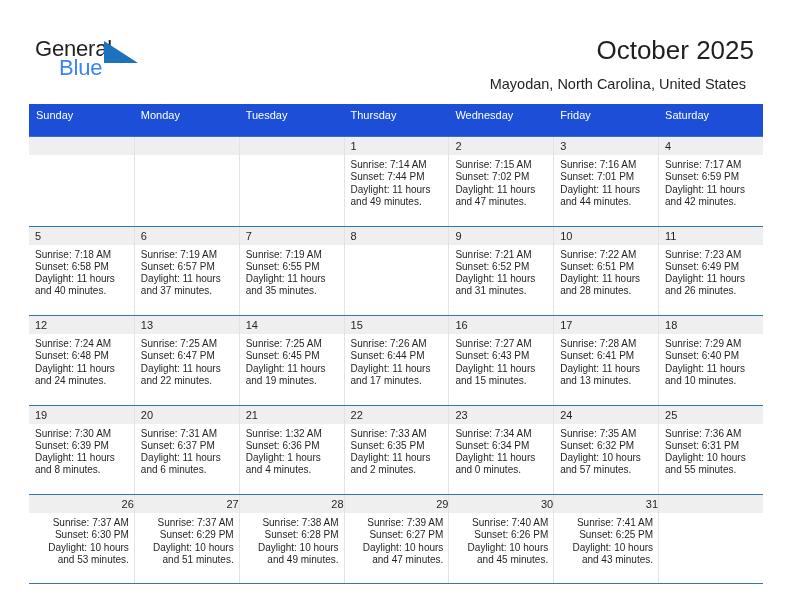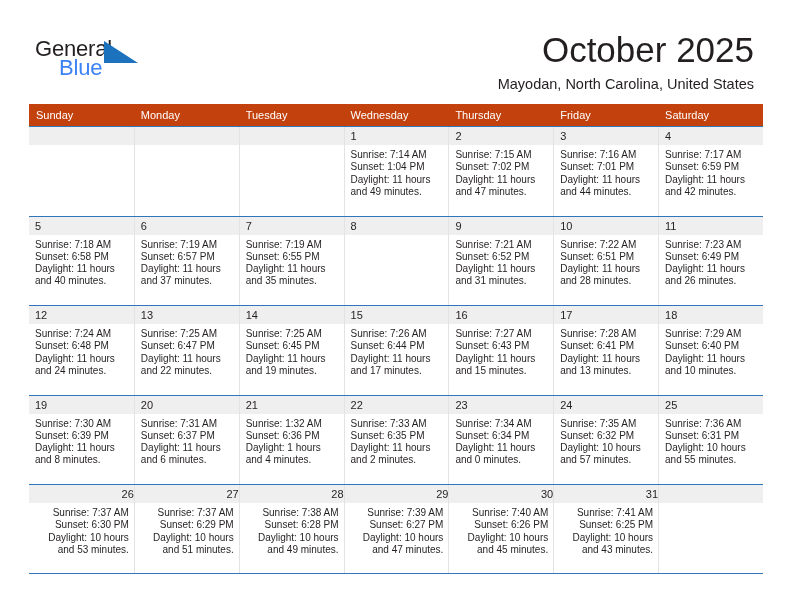--- a/index.html
+++ b/index.html
@@ -65,50 +65,50 @@
     width: 34px;
     height: 22px;
     overflow: hidden;
   }
   .brand-triangle svg { display: block; }
 
   .title {
     position: absolute;
     right: 38px;
     top: 34px;
-    font-size: 35px;
+    font-size: 26px;
     color: #231f20;
     text-align: right;
     white-space: nowrap;
     line-height: 32px;
   }
   .subtitle {
     position: absolute;
-    right: 38px;
+    right: 46px;
     top: 75px;
     font-size: 14.5px;
     color: #231f20;
     text-align: right;
     white-space: nowrap;
     line-height: 18px;
   }
 
   
   .calendar {
     position: absolute;
     left: 29px;
     top: 104px;
     width: 734px;
   }
 
   .weekdays {
     display: flex;
     width: 734px;
-    height: 22px;
-    background: #c2410c;
+    height: 32px;
+    background: #1d4ed8;
   }
   .weekday {
     flex: 0 0 104.857px;
     box-sizing: border-box;
     padding-left: 7px;
     color: #ffffff;
     font-size: 11px;
     line-height: 22px;
     white-space: nowrap;
     overflow: hidden;
@@ -183,42 +183,42 @@
     <div class="title">October 2025</div>
     <div class="subtitle">Mayodan, North Carolina, United States</div>
   </div>
 
   <div class="calendar">
 
     <div class="weekdays">
       <div class="weekday">Sunday</div>
       <div class="weekday">Monday</div>
       <div class="weekday">Tuesday</div>
+      <div class="weekday">Thursday</div>
       <div class="weekday">Wednesday</div>
-      <div class="weekday">Thursday</div>
       <div class="weekday">Friday</div>
       <div class="weekday">Saturday</div>
     </div>
 
     <div id="weeks-container">
         <div class="week">
           <div class="day empty">
             <div class="day-band"></div>
           </div>
           <div class="day empty">
             <div class="day-band"></div>
           </div>
           <div class="day empty">
             <div class="day-band"></div>
           </div>
           <div class="day">
             <div class="day-band">1</div>
             <div class="day-info">
               <div>Sunrise: 7:14 AM</div>
-              <div>Sunset: 1:04 PM</div>
+              <div>Sunset: 7:44 PM</div>
               <div class="wrap">Daylight: 11 hours and 49 minutes.</div>
             </div>
           </div>
           <div class="day">
             <div class="day-band">2</div>
             <div class="day-info">
               <div>Sunrise: 7:15 AM</div>
               <div>Sunset: 7:02 PM</div>
               <div class="wrap">Daylight: 11 hours and 47 minutes.</div>
             </div>

